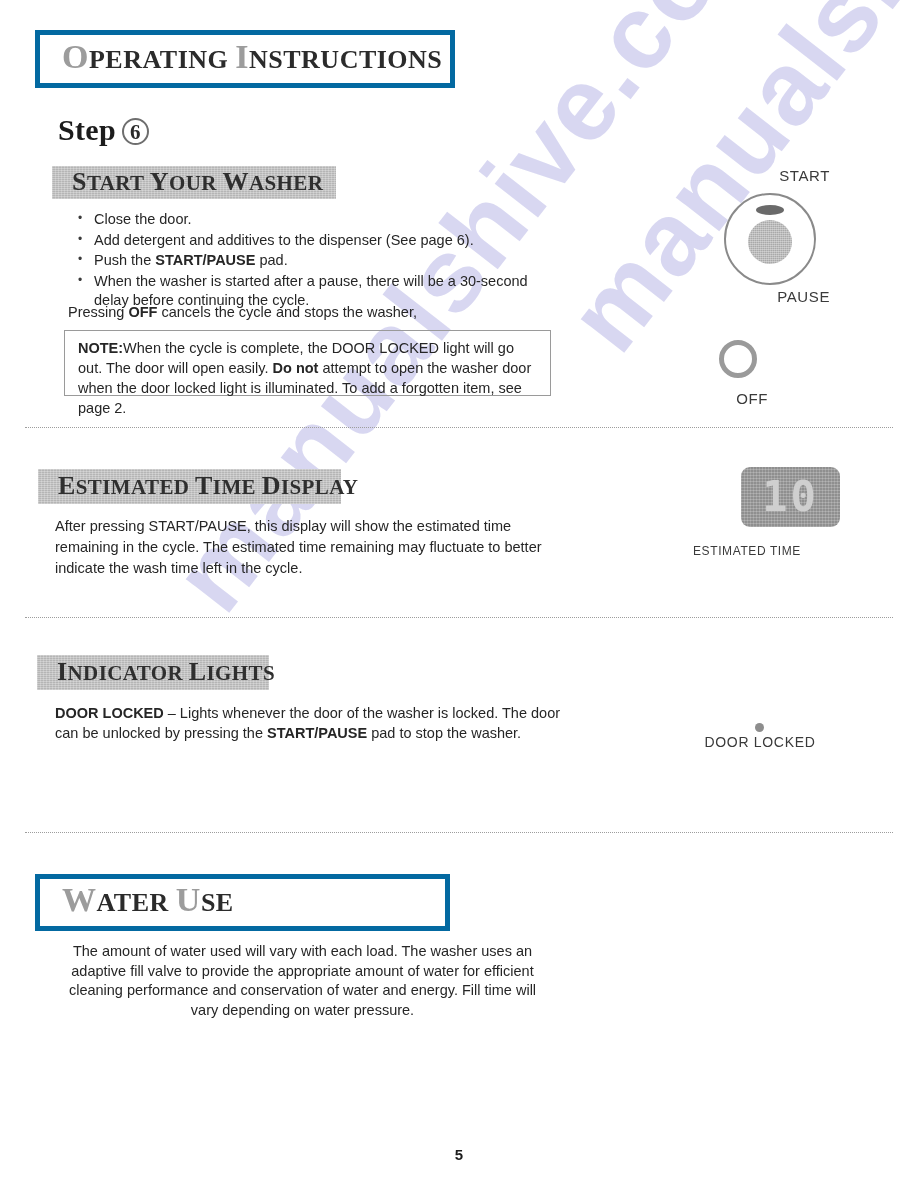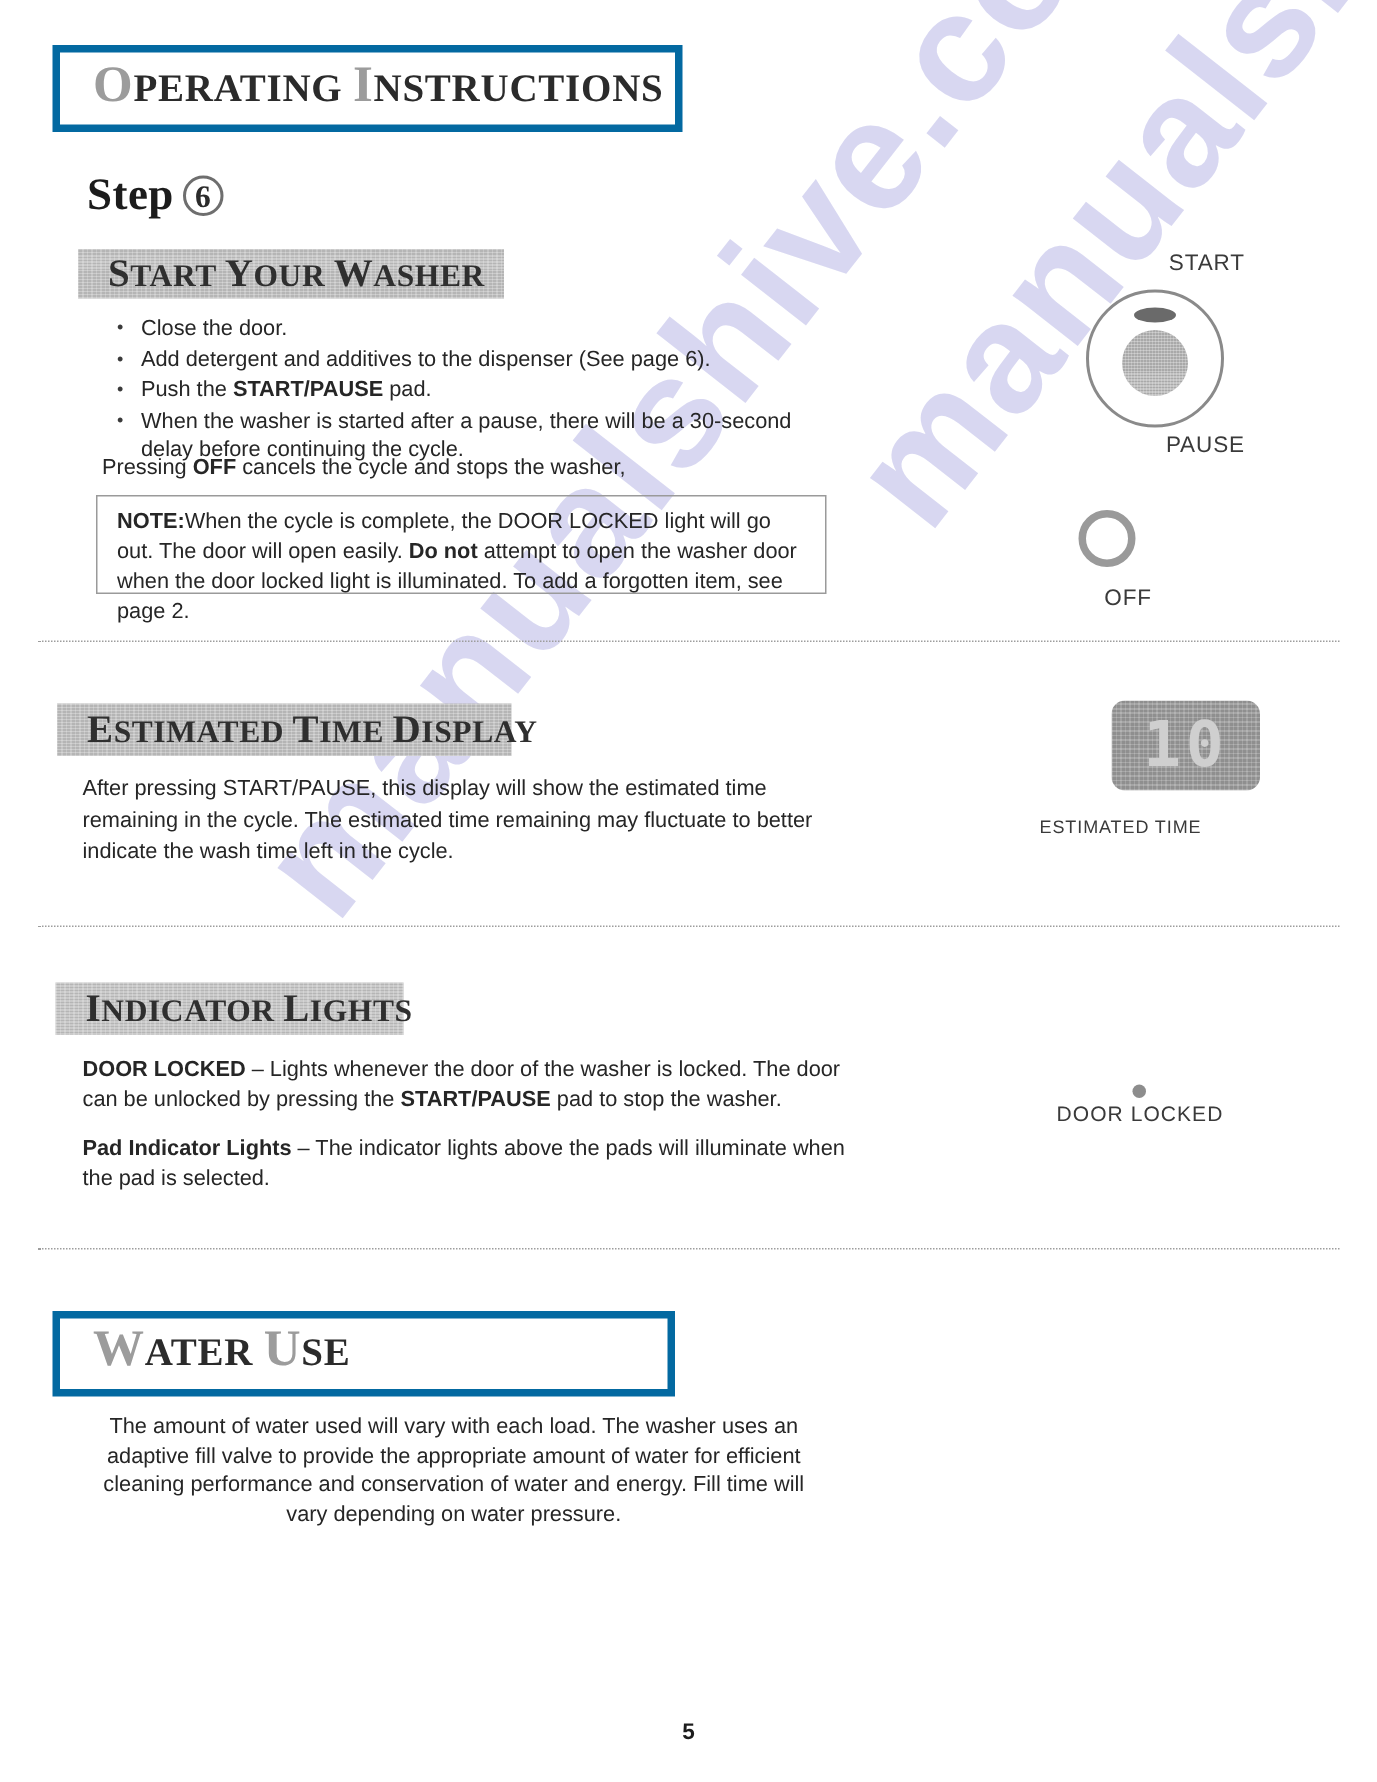--- a/index.html
+++ b/index.html
@@ -349,23 +349,20 @@
     <div class="band" style="left:37px; top:655px; width:232px; height:35px;">
       <div class="band-text">
         <span class="bc">I</span><span>NDICATOR </span><span class="bc">L</span><span>IGHTS</span>
       </div>
     </div>
 
     <div class="body-text" style="left:55px; top:703px; width:515px; line-height:20px;">
       <b>DOOR LOCKED</b><span> – Lights whenever the door of the washer is locked. The door can be unlocked by pressing the </span><b>START/PAUSE</b><span> pad to stop the washer.</span>
     </div>
 
-    <div class="body-text" style="left:55px; top:756px; width:520px; line-height:20px;">
-      <b>Pad Indicator Lights</b><span> – The indicator lights above the pads will illuminate when the pad is selected.</span>
-    </div>
 
     <div class="dot-led" style="left:755px; top:723px;"></div>
     <div class="dl-caption" style="left:700px; top:734px; width:120px;">DOOR LOCKED</div>
 
     <div class="sep" style="left:25px; top:832px; width:868px;"></div>
 
     <div class="title-box" style="left:35px; top:874px; width:415px; height:57px;">
       <div class="tb-text">
         <span class="cap">W</span><span class="sc">ATER </span><span class="cap">U</span><span class="sc">SE</span>
       </div>

